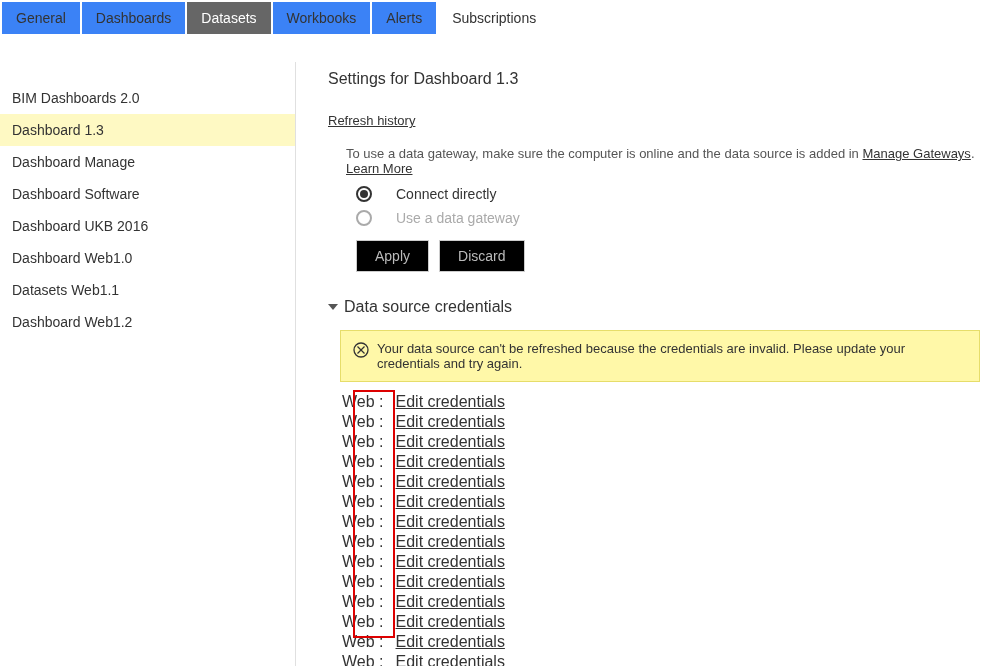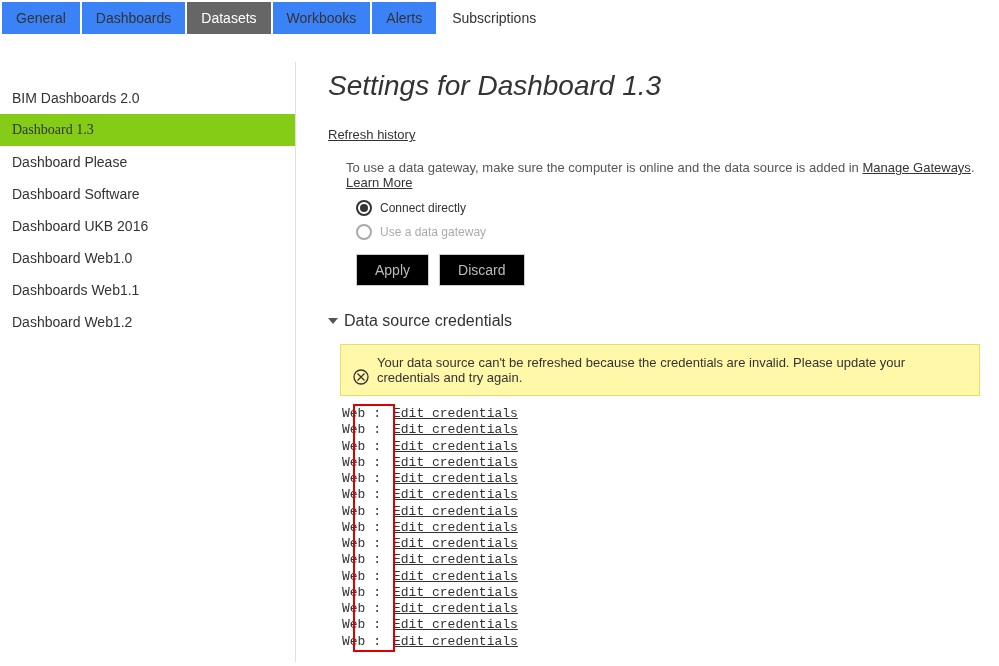--- a/index.html
+++ b/index.html
@@ -38,39 +38,37 @@
       width: 295px;
       padding-top: 20px;
     }
     .sidebar-item {
       padding: 8px 12px;
       font-size: 14px;
       color: #333;
       cursor: pointer;
     }
     .sidebar-item.active {
-      background: #84cc16;
-      font-family: Liberation Serif, serif;
+      background: #fef9c3;
     }
     .divider {
       width: 1px;
       background: #e0e0e0;
       align-self: stretch;
       min-height: 600px;
     }
     .content {
       padding: 8px 0 0 32px;
       flex: 1;
     }
     .page-title {
-      font-size: 28px;
+      font-size: 16px;
       font-weight: 300;
       color: #333;
       margin-bottom: 24px;
-      font-style: italic;
     }
     .refresh-link {
       font-size: 13px;
       color: #333;
       text-decoration: underline;
       cursor: pointer;
       display: inline-block;
       margin-bottom: 18px;
     }
     .section-header {
@@ -95,23 +93,23 @@
     .section-desc {
       font-size: 13px;
       color: #555;
       margin: 0 0 10px 18px;
     }
     .section-desc a { color: #333; text-decoration: underline; cursor: pointer; }
     .radio-group { margin-left: 28px; }
     .radio-row {
       display: flex;
       align-items: center;
-      gap: 8px;
+      gap: 24px;
       margin-bottom: 8px;
-      font-size: 12px;
+      font-size: 14px;
     }
     .radio-outer {
       width: 16px; height: 16px; border-radius: 50%;
       border: 2px solid #333;
       display: flex; align-items: center; justify-content: center;
     }
     .radio-outer.disabled { border-color: #aaa; }
     .radio-inner {
       width: 8px; height: 8px; border-radius: 50%; background: #333;
     }
@@ -124,45 +122,44 @@
     .btn {
       padding: 7px 18px;
       border: 1px solid #ccc;
       background: #000000;
       color: #bbb;
       font-size: 14px;
       cursor: default;
     }
     .warning-banner {
       display: flex;
-      align-items: flex-end;
+      align-items: flex-start;
       gap: 8px;
       background: #fff8a8;
       border: 1px solid #e6dd6a;
       padding: 10px 12px;
       margin: 14px 0 10px 12px;
       width: 640px;
     }
     .warning-icon {
       width: 16px; height: 16px;
       flex-shrink: 0;
       margin-top: 1px;
     }
     .warning-text { font-size: 13px; color: #333; }
     .sources-wrap {
       position: relative;
       margin-left: 14px;
       margin-top: 4px;
     }
     .source-row {
-      font-size: 13px;
+      font-size: 16px;
       color: #333;
       line-height: 1.25;
       padding: 0;
-      font-family: Liberation Mono, monospace;
     }
     .source-row a { color: #333; text-decoration: underline; cursor: pointer; margin-left: 12px; }
     .redbox {
       position: absolute;
       border: 2px solid #d00;
       pointer-events: none;
     }
   </style>
 </head>
 <body>
@@ -174,25 +171,25 @@
   <div class="tab">Workbooks</div>
   <div class="tab">Alerts</div>
   <div class="tab last">Subscriptions</div>
 </div>
 
 <div class="main">
 
   <div class="sidebar">
     <div class="sidebar-item">BIM Dashboards 2.0</div>
     <div class="sidebar-item active">Dashboard 1.3</div>
-    <div class="sidebar-item">Dashboard Please</div>
+    <div class="sidebar-item">Dashboard Manage</div>
     <div class="sidebar-item">Dashboard Software</div>
     <div class="sidebar-item">Dashboard UKB 2016</div>
     <div class="sidebar-item">Dashboard Web1.0</div>
-    <div class="sidebar-item">Dashboards Web1.1</div>
+    <div class="sidebar-item">Datasets Web1.1</div>
     <div class="sidebar-item">Dashboard Web1.2</div>
   </div>
 
   <div class="divider"></div>
 
   <div class="content">
     <div class="page-title">Settings for Dashboard 1.3</div>
     <a class="refresh-link">Refresh history</a>
 
     

